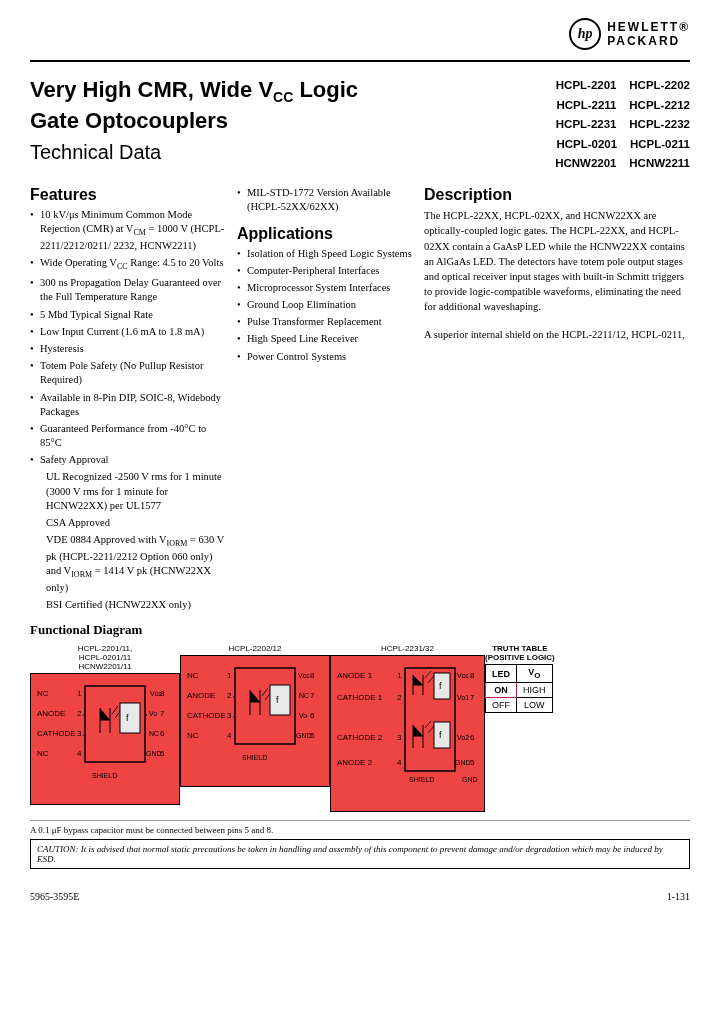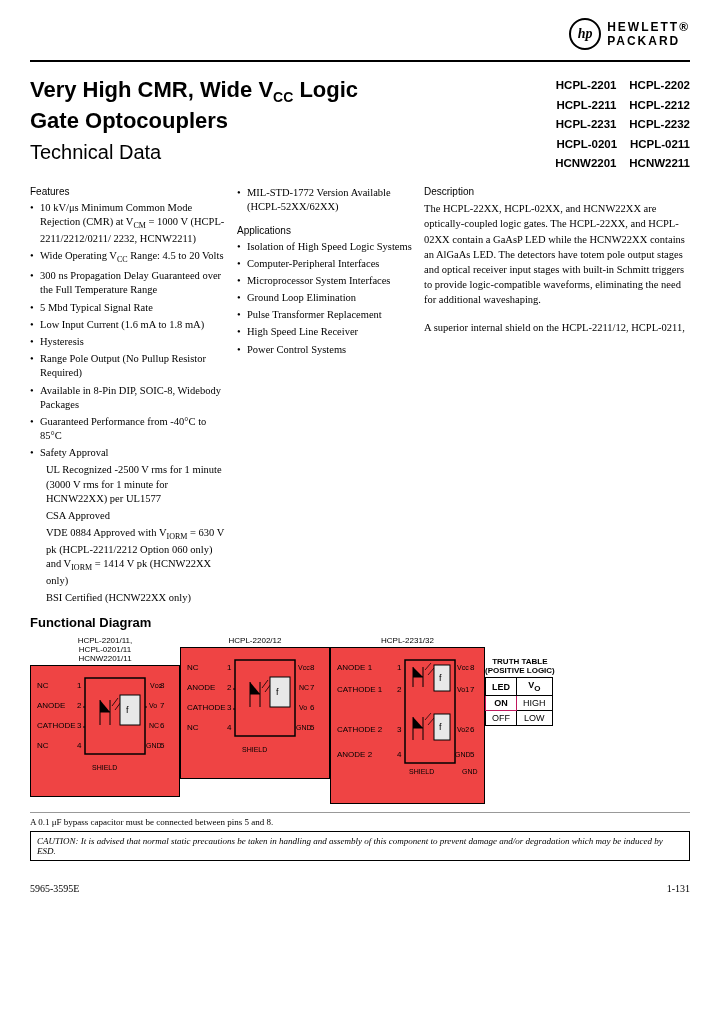--- a/index.html
+++ b/index.html
@@ -96,22 +96,22 @@
       flex-shrink: 0;
     }
     .col-apps {
       width: 175px;
       flex-shrink: 0;
     }
     .col-desc {
       flex: 1;
     }
     .section-title {
-      font-weight: normal;
-      font-size: 10px;
+      font-weight: bold;
+      font-size: 16px;
       font-family: Arial, sans-serif;
       margin-bottom: 4px;
     }
     .bullet-list {
       list-style: none;
       padding: 0;
     }
     .bullet-list li {
       padding-left: 10px;
       position: relative;
@@ -128,21 +128,21 @@
       font-size: 10.5px;
       line-height: 1.45;
     }
     
     .functional-section {
       margin-top: 4px;
     }
     .functional-title {
       font-size: 13px;
       font-weight: bold;
-      font-family: Liberation Sans, sans-serif;
+      font-family: Liberation Serif, serif;
       margin-bottom: 6px;
     }
     .diagrams-row {
       display: flex;
       gap: 0;
       align-items: flex-start;
     }
     .diagram-box {
       border: 1px solid #000;
       padding: 4px;
@@ -240,21 +240,21 @@
 
     <div class="col-features">
       <div class="section-title">Features</div>
       <ul class="bullet-list">
         <li>10 kV/μs Minimum Common Mode Rejection (CMR) at V<sub>CM</sub> = 1000 V (HCPL-2211/2212/0211/ 2232, HCNW2211)</li>
         <li>Wide Operating V<sub>CC</sub> Range: 4.5 to 20 Volts</li>
         <li>300 ns Propagation Delay Guaranteed over the Full Temperature Range</li>
         <li>5 Mbd Typical Signal Rate</li>
         <li>Low Input Current (1.6 mA to 1.8 mA)</li>
         <li>Hysteresis</li>
-        <li>Range Pole Output (No Pullup Resistor Required)</li>
+        <li>Totem Pole Safety (No Pullup Resistor Required)</li>
         <li>Available in 8-Pin DIP, SOIC-8, Widebody Packages</li>
         <li>Guaranteed Performance from -40°C to 85°C</li>
         <li>Safety Approval</li>
       </ul>
       <div class="safety-indent">
         <div>UL Recognized -2500 V rms for 1 minute (3000 V rms for 1 minute for HCNW22XX) per UL1577</div>
         <div style="margin-top:3px;">CSA Approved</div>
         <div style="margin-top:3px;">VDE 0884 Approved with V<sub>IORM</sub> = 630 V pk (HCPL-2211/2212 Option 060 only) and V<sub>IORM</sub> = 1414 V pk (HCNW22XX only)</div>
         <div style="margin-top:3px;">BSI Certified (HCNW22XX only)</div>
       </div>
@@ -427,21 +427,21 @@
             <rect x="99" y="62" width="16" height="26" fill="#e8e8e8" stroke="#000" stroke-width="1"></rect>
             <text x="104" y="78" font-size="9" font-family="Arial">f</text>
 
             <text x="74" y="122" font-size="7" font-family="Arial">SHIELD</text>
             <text x="127" y="122" font-size="7" font-family="Arial">GND</text>
           </svg>
         </div>
       </div>
 
       <div>
-        <div class="diag-label" style="font-weight:bold;margin-top:21px;">TRUTH TABLE<br>(POSITIVE LOGIC)</div>
+        <div class="diag-label" style="font-weight:bold;">TRUTH TABLE<br>(POSITIVE LOGIC)</div>
         <table style="border-collapse:collapse; font-size:9px; font-family:Arial;">
           <thead>
             <tr>
               <th style="border:1px solid #000; padding:2px 6px;">LED</th>
               <th style="border:1px solid #000; padding:2px 6px;">V<sub>O</sub></th>
             </tr>
           </thead>
           <tbody>
             <tr>
               <td style="border:1px solid #be185d; padding:2px 6px; text-align:center;font-weight:bold;">ON</td>

